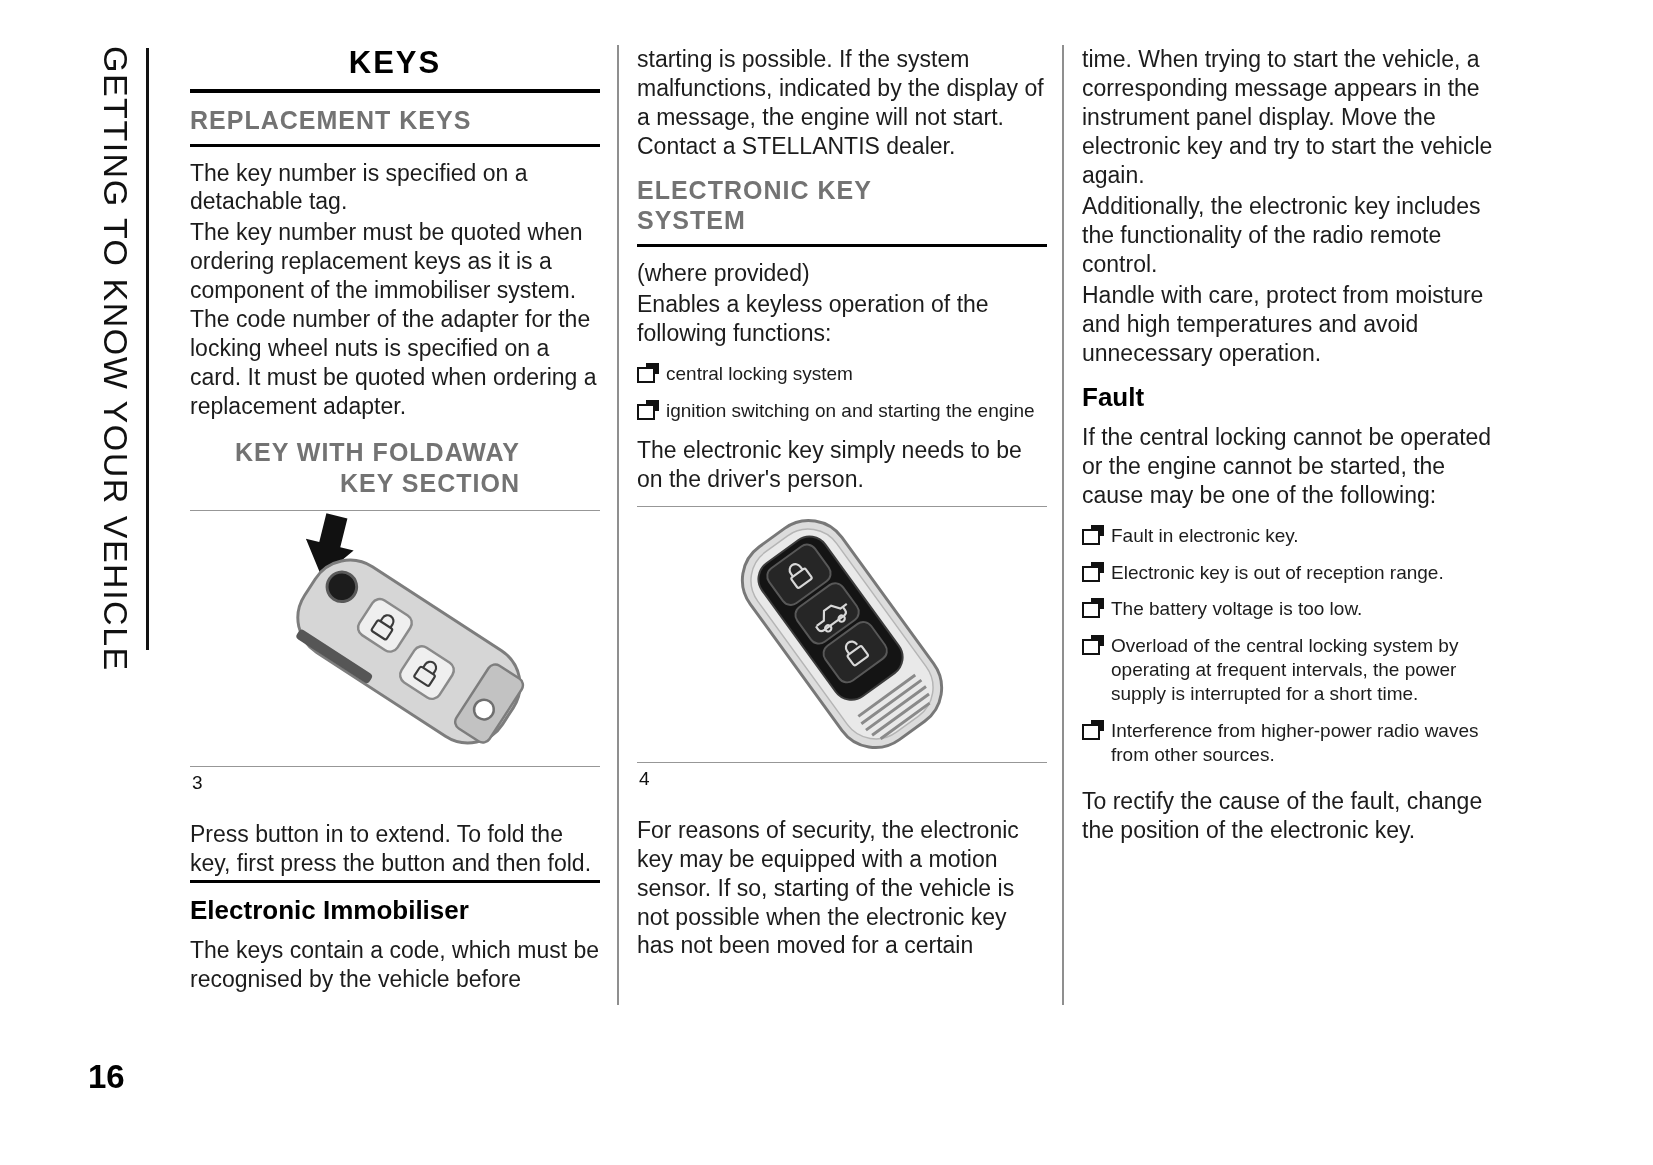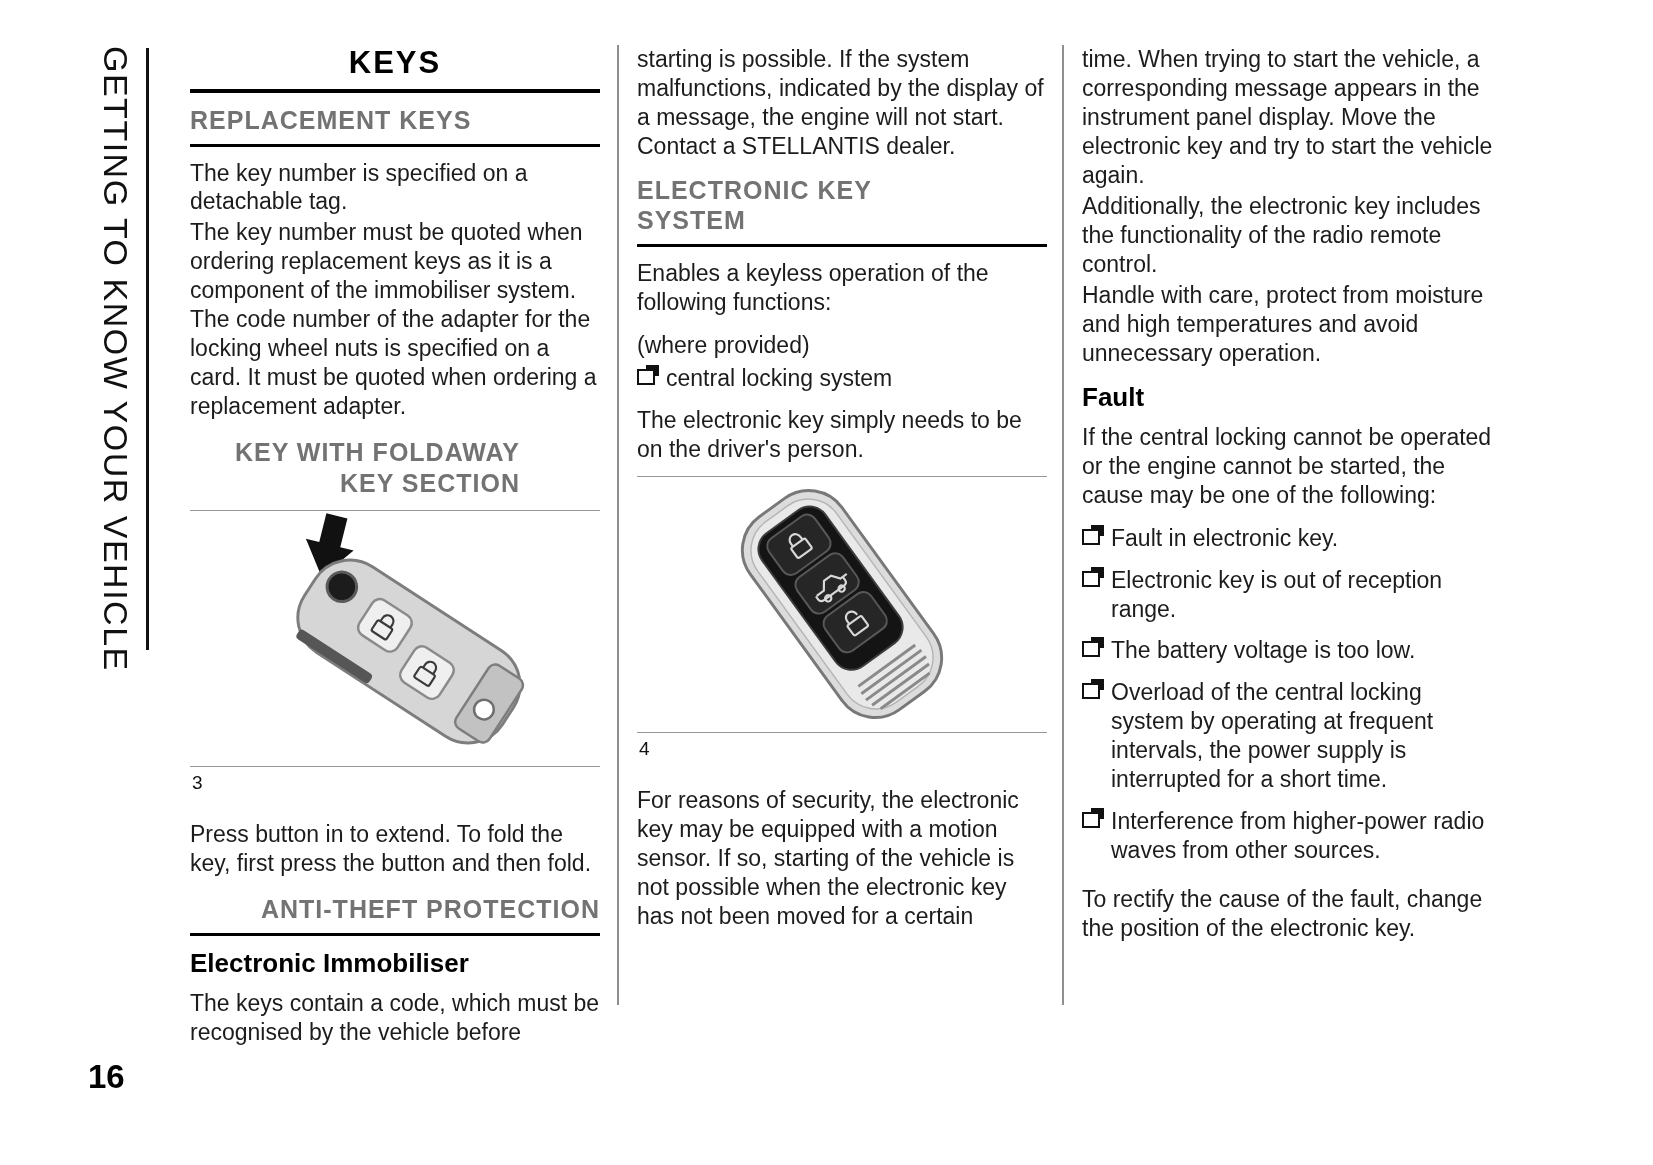--- a/index.html
+++ b/index.html
@@ -39,21 +39,21 @@
     height:257px; display:flex; align-items:center; justify-content:center;
     margin-top:12px; background:#fff;
   }
   .fig-num { font-size:19px; color:#111; margin:5px 0 0 2px; }
 
   .bullets { margin-top:4px; }
   .bullet { display:flex; align-items:flex-start; margin-bottom:13px; }
   .bullet-icon { position:relative; flex:0 0 auto; width:19px; height:17px; margin:4px 10px 0 0; }
   .bullet-icon::before { content:""; position:absolute; top:-3px; right:-3px; width:13px; height:11px; background:#111; }
   .bullet-icon::after  { content:""; position:absolute; left:0; bottom:0; width:14px; height:12px; background:#fff; border:2.5px solid #111; }
-  .bullet-text { font-size:23px; line-height:1.26; }
+  .bullet-text { font-size:19px; line-height:1.26; }
 
   .page-number { position:absolute; left:88px; top:1058px; font-size:33px; font-weight:700; color:#000; }
 </style>
 </head>
 <body>
 
 <div class="page">
 
   <div class="sidebar-text">GETTING TO KNOW YOUR VEHICLE</div>
   <div class="sidebar-rule"></div>
@@ -95,42 +95,45 @@
           </g>
           <rect x="82" y="-38" width="40" height="76" rx="8" fill="#c2c2c2" stroke="#7d7d7d" stroke-width="2.5"></rect>
           <circle cx="101" cy="8" r="10" fill="#ffffff" stroke="#6f6f6f" stroke-width="2.5"></circle>
         </g>
       </svg>
     </div>
     <div class="fig-num">3</div>
 
     <p class="body" style="margin-top:26px">Press button in to extend. To fold the key, first press the button and then fold.</p>
 
-    <h2 class="h-sub mt">ANTI-THEFT PROTECTION</h2>
     <div class="rule3"></div>
 
     <h3 class="h-min">Electronic Immobiliser</h3>
     <p class="body">The keys contain a code, which must be recognised by the vehicle before</p>
   </div>
 
   <div class="divider d1"></div>
 
   <div class="col col2">
     <p class="body">starting is possible. If the system malfunctions, indicated by the display of a message, the engine will not start. Contact a STELLANTIS dealer.</p>
 
     <h2 class="h-sub narrow" style="margin-top:14px">ELECTRONIC KEY SYSTEM</h2>
     <div class="rule3"></div>
 
+    <p class="body">(where provided)</p>
     <p class="body" style="margin-bottom:14px">Enables a keyless operation of the following functions:</p>
-    <p class="body">(where provided)</p>
 
     <div class="bullets">
       <div class="bullet">
         <span class="bullet-icon"></span>
         <span class="bullet-text">central locking system</span>
+      </div>
+      <div class="bullet">
+        <span class="bullet-icon"></span>
+        <span class="bullet-text">ignition switching on and starting the engine</span>
       </div>
     </div>
 
     <p class="body">The electronic key simply needs to be on the driver's person.</p>
 
     <div class="figure">
       <svg viewBox="0 0 410 260" width="406" height="254">
         <g transform="translate(205,130) rotate(-36)">
           <rect x="-58" y="-122" width="116" height="244" rx="42" fill="#dcdcdc" stroke="#787878" stroke-width="3"></rect>
           <rect x="-50" y="-114" width="100" height="228" rx="36" fill="#e9e9e9" stroke="#b5b5b5" stroke-width="1.5"></rect>

